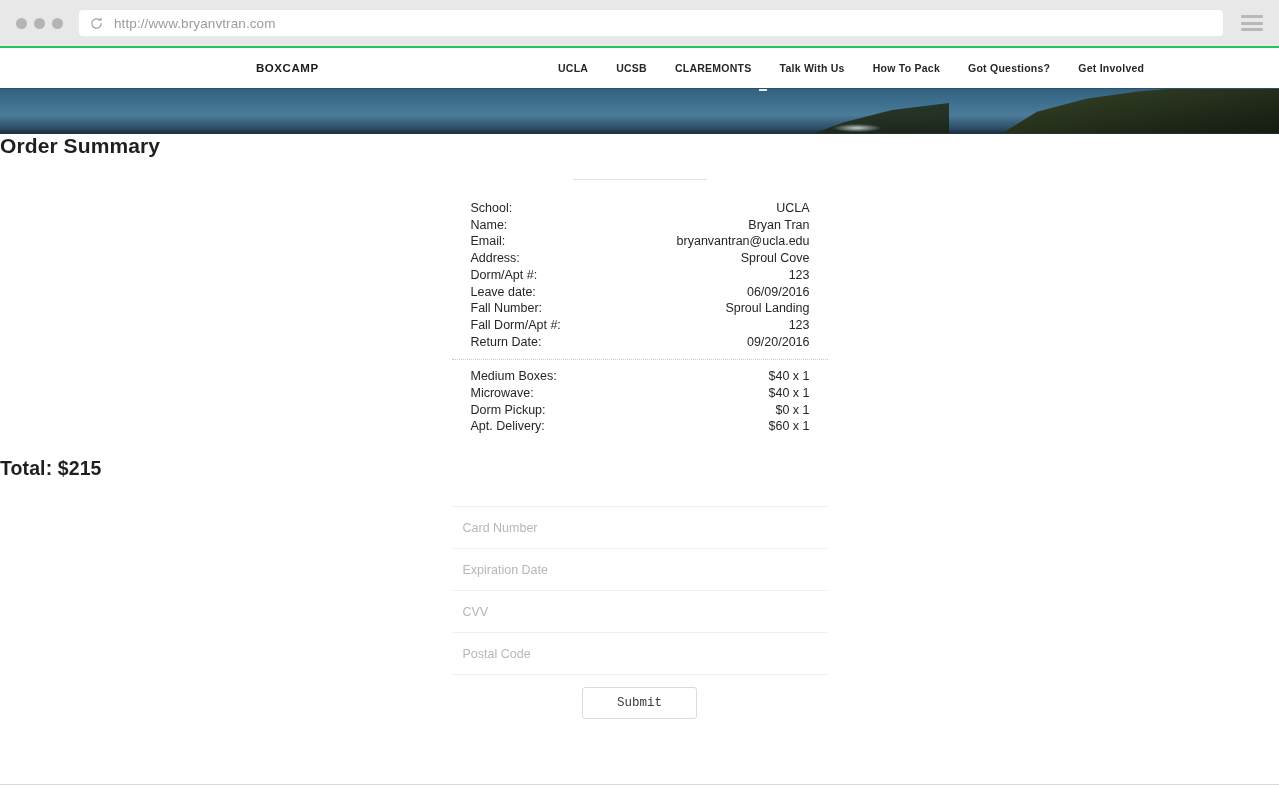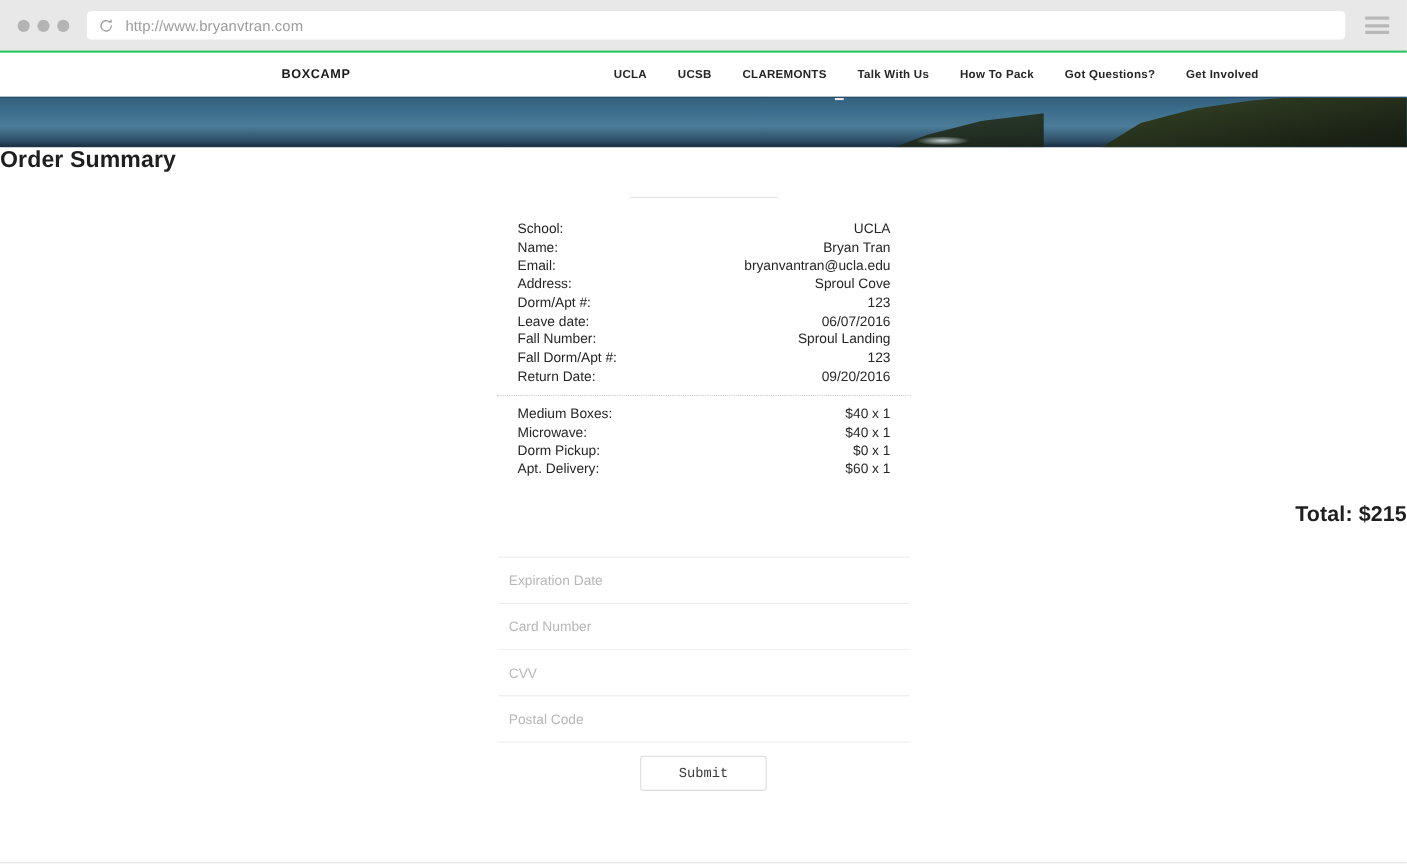--- a/index.html
+++ b/index.html
@@ -173,21 +173,21 @@
   .srow .k { text-align: left; }
   .srow .v { text-align: right; }
 
   .dotted-divider {
     width: 376px;
     margin: 9px auto 8px;
     border-top: 1px dotted #c9c9c9;
   }
 
   .total {
-    text-align: right;
+    text-align: left;
     font-size: 19.5px;
     font-weight: bold;
     color: #1f1f1f;
     margin-top: 22px;
     letter-spacing: .1px;
   }
 
   
   .form {
     width: 374px;
@@ -298,21 +298,21 @@
       <div class="srow">
         <span class="k">Address:</span>
         <span class="v">Sproul Cove</span>
       </div>
       <div class="srow">
         <span class="k">Dorm/Apt #:</span>
         <span class="v">123</span>
       </div>
       <div class="srow">
         <span class="k">Leave date:</span>
-        <span class="v">06/07/2016</span>
+        <span class="v">06/09/2016</span>
       </div>
       <div class="srow">
         <span class="k">Fall Number:</span>
         <span class="v">Sproul Landing</span>
       </div>
       <div class="srow">
         <span class="k">Fall Dorm/Apt #:</span>
         <span class="v">123</span>
       </div>
       <div class="srow">
@@ -338,22 +338,22 @@
       </div>
       <div class="srow">
         <span class="k">Apt. Delivery:</span>
         <span class="v">$60 x 1</span>
       </div>
     </div>
 
     <div class="total">Total: $215</div>
 
     <div class="form">
+      <input class="field" type="text" placeholder="Card Number" style="">
       <input class="field" type="text" placeholder="Expiration Date" style="">
-      <input class="field" type="text" placeholder="Card Number" style="">
       <input class="field" type="text" placeholder="CVV" style="">
       <input class="field" type="text" placeholder="Postal Code" style="">
 
       <div class="submit-wrap">
         <button class="submit-btn">Submit</button>
       </div>
     </div>
 
     <div class="page-bottom-edge"></div>
   </div>

